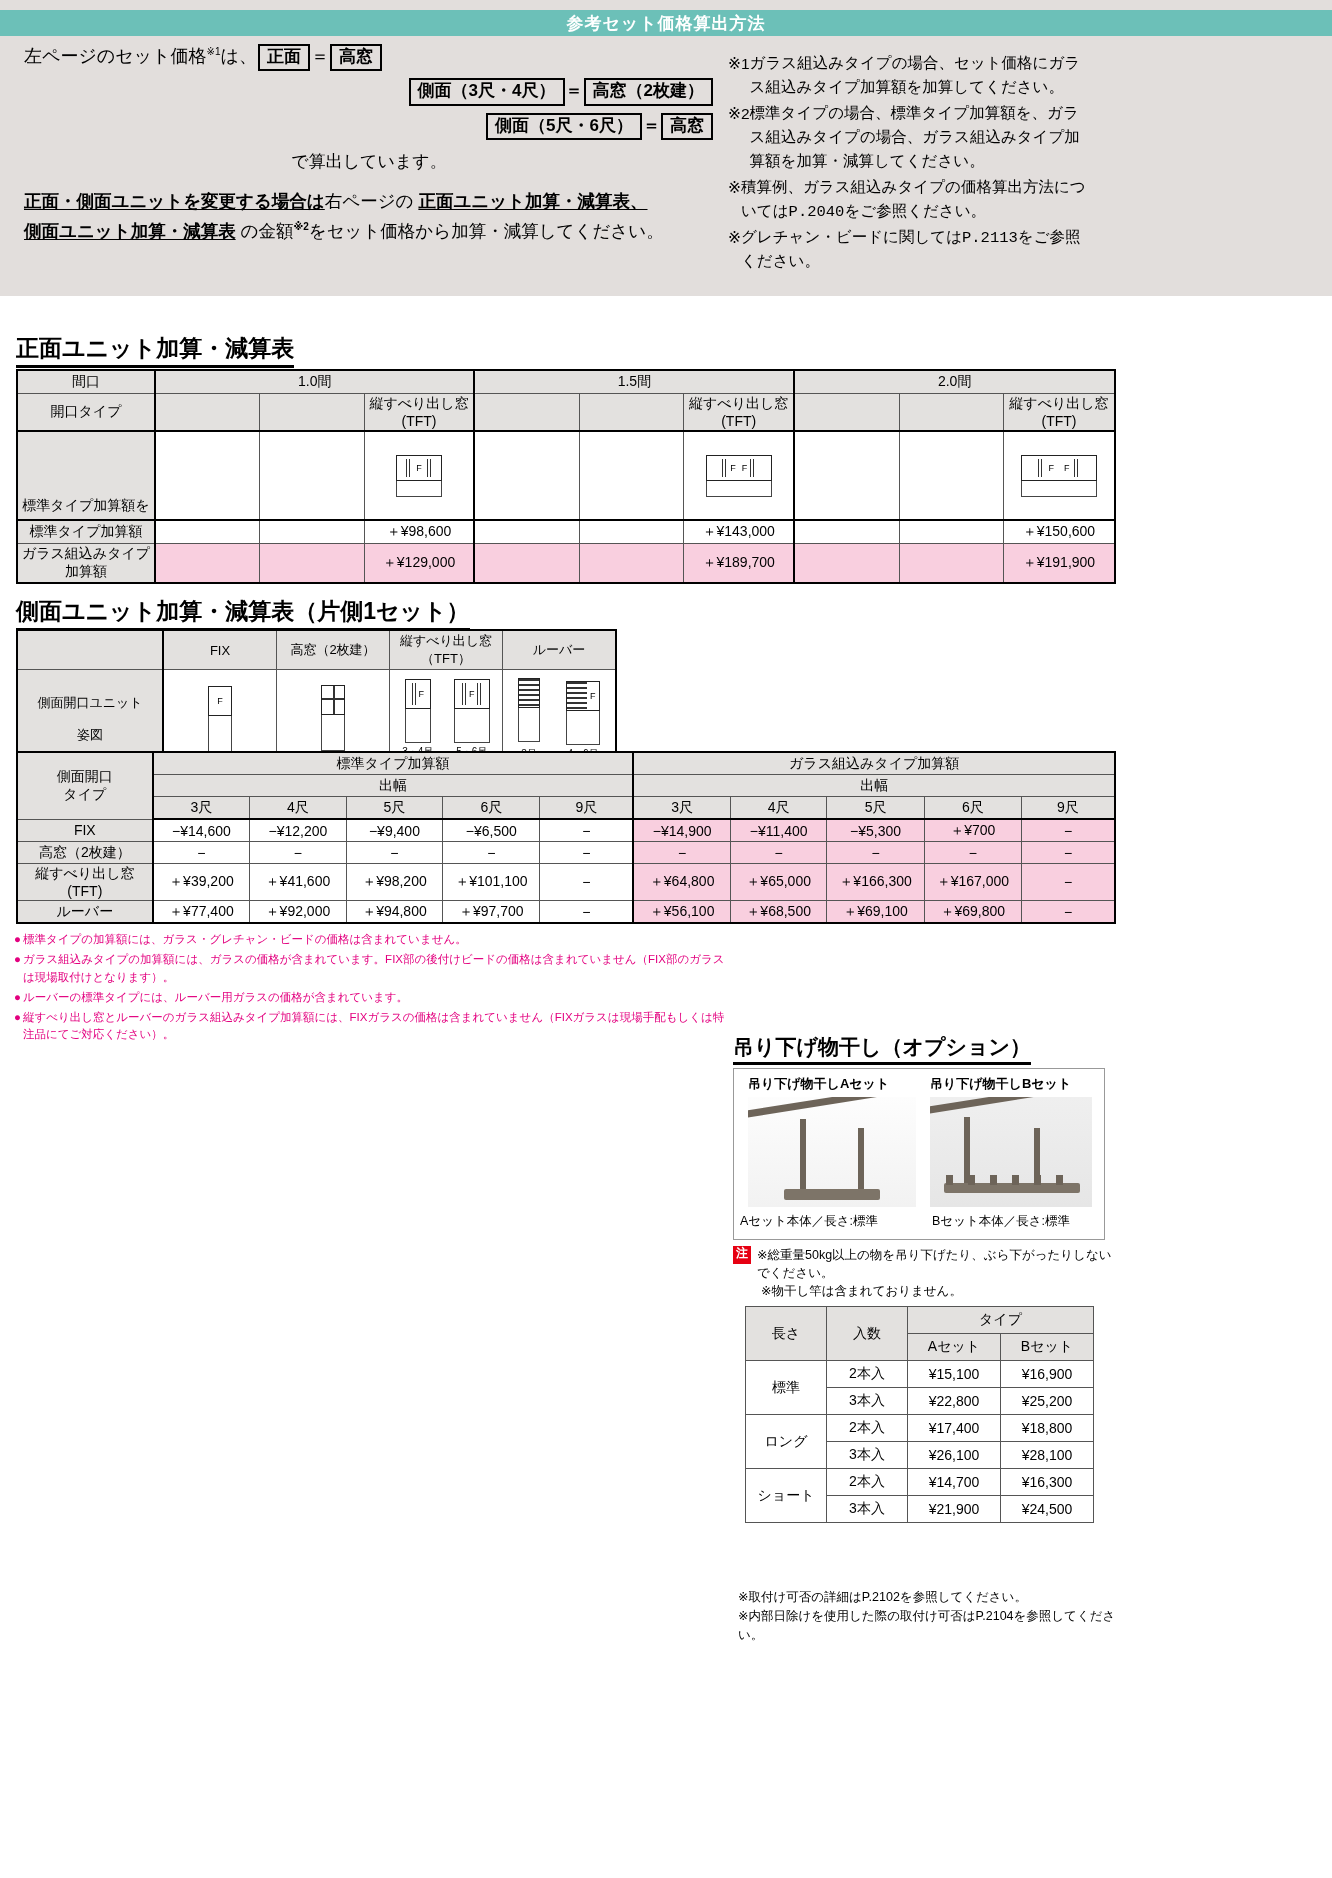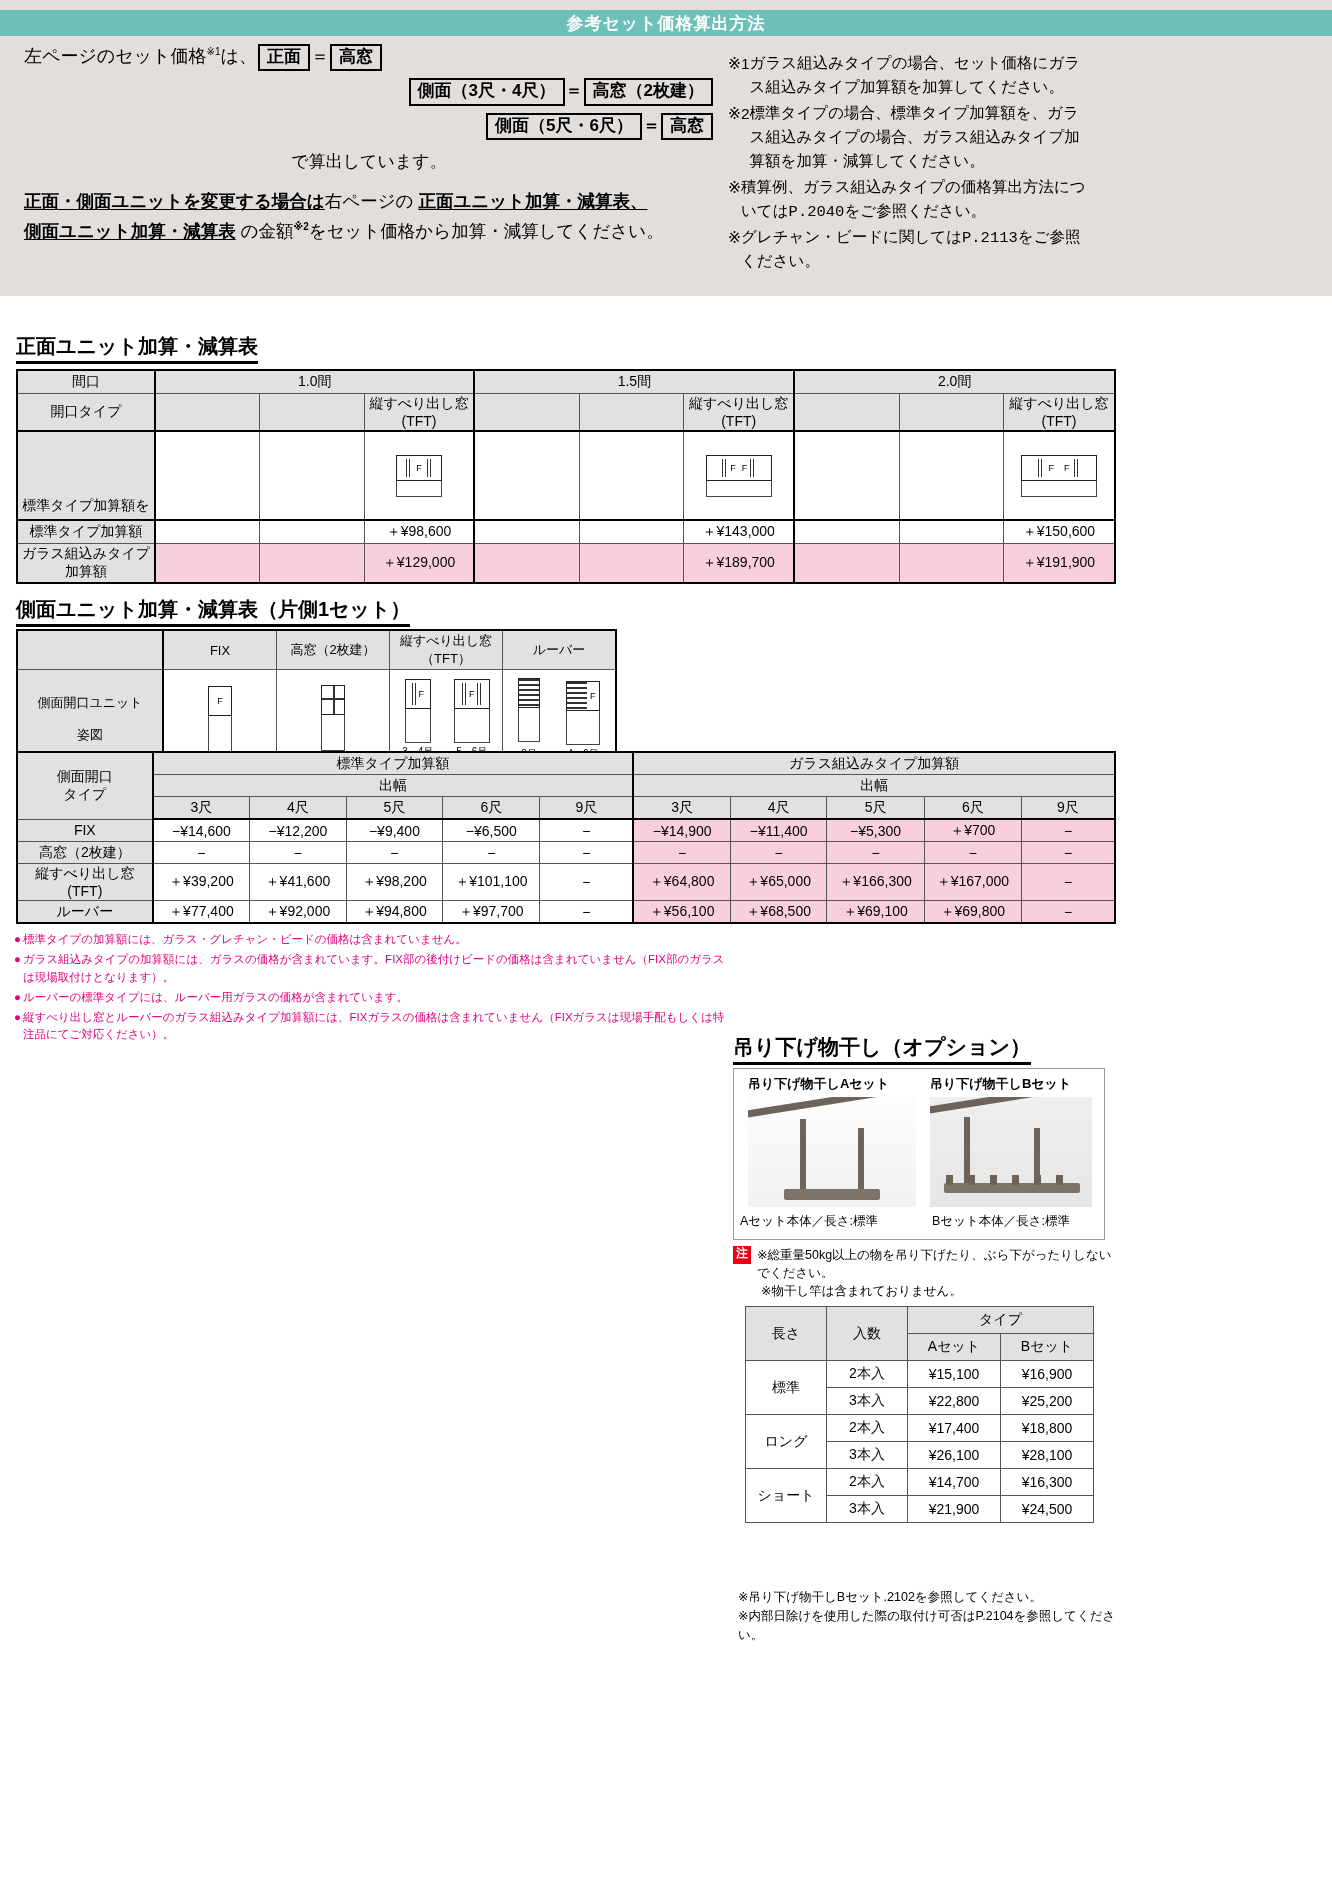--- a/index.html
+++ b/index.html
@@ -32,21 +32,21 @@
   .calc-note{text-align:center;font-size:17px;margin-top:10px;}
   .bold-blk{font-weight:bold;font-size:17.5px;line-height:1.7;margin-top:14px;}
   .uline{text-decoration:underline;text-underline-offset:2px;}
 
   .note-item{display:flex;margin-bottom:2px;}
   .note-mark{flex:0 0 auto;white-space:nowrap;}
   .note-txt{flex:1 1 auto;font-family:Liberation Mono, monospace;}
 
   
   .sec-head{
-    position:absolute;font-size:20px;font-weight:bold;
+    position:absolute;font-size:23px;font-weight:bold;
     border-bottom:3px solid #000;padding-bottom:1px;display:inline-block;
   }
   
   table{border-collapse:collapse;font-size:13px;}
   .tbl td,.tbl th{border:1px solid #555;text-align:center;vertical-align:middle;padding:1px 2px;}
   .hd{background:#e3e1df;}
   .pink{background:#f9cfdf;}
   .thickR{border-right:2.5px solid #000 !important;}
   .thickT{border-top:2.5px solid #000 !important;}
   .thickB{border-bottom:2.5px solid #000 !important;}
@@ -504,15 +504,15 @@
   </tr>
   <tr>
     <td>3本入</td>
     <td>¥21,900</td>
     <td>¥24,500</td>
   </tr>
 </tbody>
   </table>
 
 <div id="opt-foot">
-  <div>※吊り下げ物干しBセット.2102を参照してください。</div>
+  <div>※取付け可否の詳細はP.2102を参照してください。</div>
   <div>※内部日除けを使用した際の取付け可否はP.2104を参照してください。</div>
 </div>
 
 </body></html>

